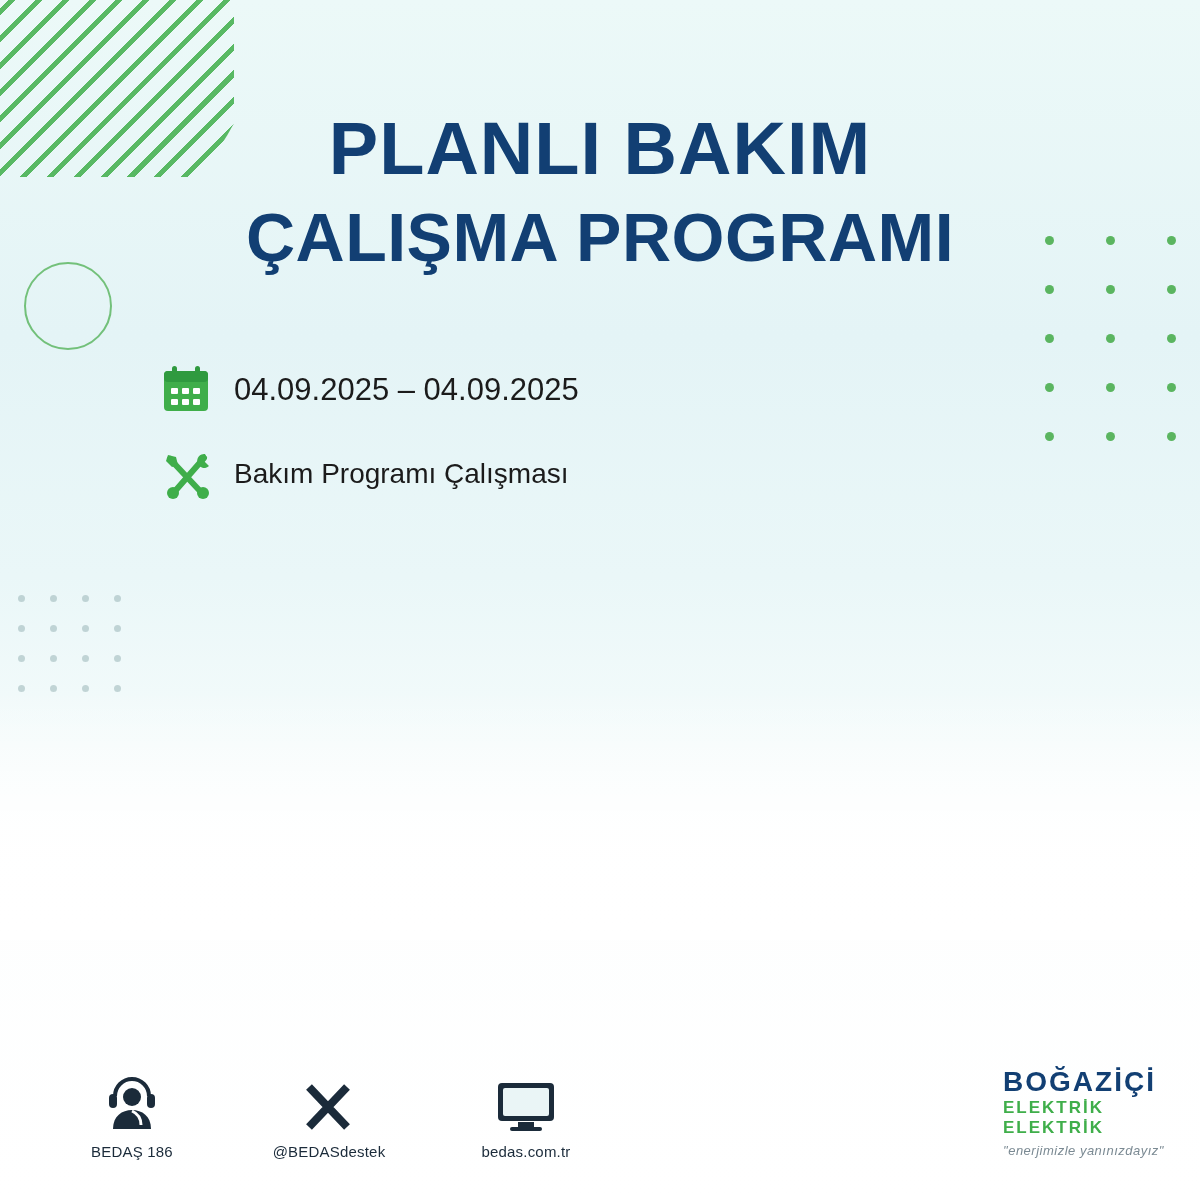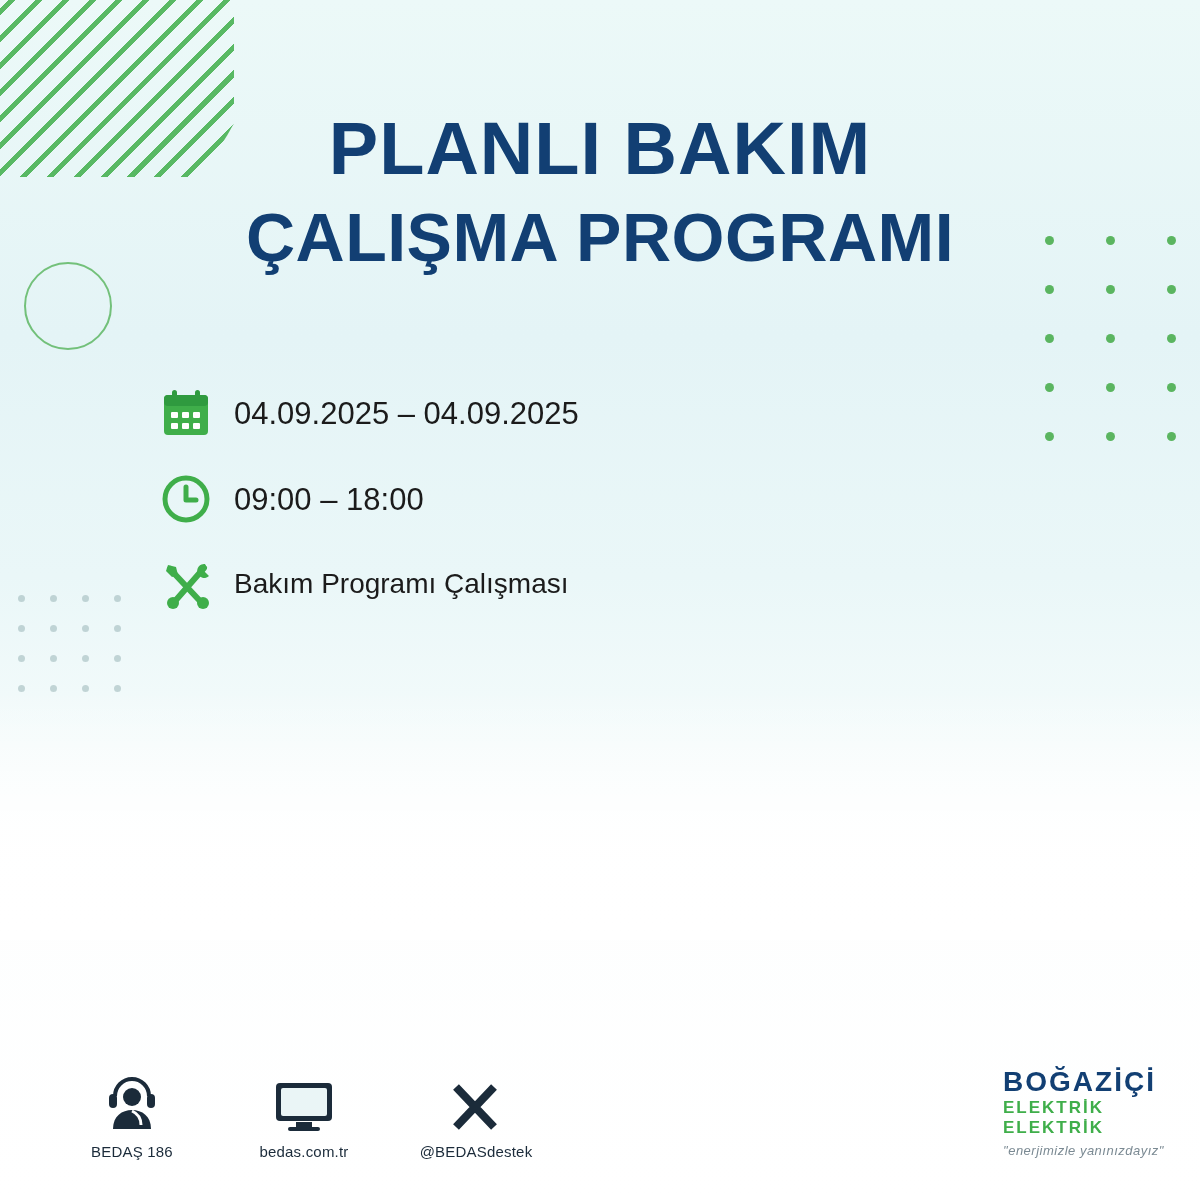--- a/index.html
+++ b/index.html
@@ -90,21 +90,21 @@
     font-size: 68px;
     letter-spacing: 0.5px;
     line-height: 1.1;
     margin-top: 14px;
     white-space: nowrap;
   }
 
   
   .info {
     position: absolute;
-    left: 160px; top: 387px;
+    left: 160px; top: 363px;
     width: 1010px;
   }
   .row {
     display: flex;
     align-items: flex-start;
     margin-bottom: 34px;
   }
   .row .ico {
     flex: 0 0 74px;
     height: 52px;
@@ -124,21 +124,21 @@
   
   .footer {
     position: absolute;
     left: 0; bottom: 34px; width: 100%;
     height: 140px;
   }
   .contacts {
     position: absolute; left: 62px; bottom: 6px;
     display: flex;
     align-items: flex-end;
-    gap: 32px;
+    gap: 57px;
   }
   .contact {
     width: 140px;
     text-align: center;
     color: #1b2b3a;
   }
   .contact .ci { height: 62px; display: flex; align-items: flex-end; justify-content: center; }
   .contact .cl { font-size: 15px; margin-top: 8px; letter-spacing: .2px; }
 
   .brand {
@@ -229,29 +229,20 @@
             <rect x="33" y="25" width="7" height="6" rx="1"></rect>
             <rect x="11" y="36" width="7" height="6" rx="1"></rect>
             <rect x="22" y="36" width="7" height="6" rx="1"></rect>
             <rect x="33" y="36" width="7" height="6" rx="1"></rect>
           </g>
         </svg>
       </div>
       <div class="txt">04.09.2025 – 04.09.2025</div>
     </div>
 
-    <div class="row">
-      <div class="ico">
-        <svg width="52" height="52" viewBox="0 0 52 52" aria-hidden="true">
-          <circle cx="26" cy="26" r="21" fill="none" stroke="#3fae4a" stroke-width="5"></circle>
-          <path d="M26 14 V27 H36" fill="none" stroke="#3fae4a" stroke-width="5" stroke-linecap="round" stroke-linejoin="round"></path>
-        </svg>
-      </div>
-      <div class="txt">09:00 – 18:00</div>
-    </div>
 
     <div class="row">
       <div class="ico">
         <svg width="54" height="52" viewBox="0 0 54 52" aria-hidden="true">
           <g stroke="#3fae4a" stroke-width="6" stroke-linecap="round" fill="none">
             <path d="M10 10 L40 42"></path>
             <path d="M44 9 L16 41"></path>
           </g>
           <path d="M8 6 l8 2 2 8 -6 2 -6 -6z" fill="#3fae4a"></path>
           <circle cx="43" cy="44" r="6" fill="#3fae4a"></circle>
@@ -278,39 +269,39 @@
             <rect x="6" y="17" width="8" height="14" rx="4" fill="#1b2b3a"></rect>
             <rect x="44" y="17" width="8" height="14" rx="4" fill="#1b2b3a"></rect>
             <path d="M29 34 q9 4 9 14" fill="none" stroke="#ffffff" stroke-width="3"></path>
           </svg>
         </div>
         <div class="cl">BEDAŞ 186</div>
       </div>
 
       <div class="contact">
         <div class="ci">
+          <svg width="56" height="56" viewBox="0 0 56 56" aria-hidden="true">
+            <path d="M8 8 L46 48 M46 8 L8 48" stroke="#1b2b3a" stroke-width="8" stroke-linecap="butt"></path>
+          </svg>
+        </div>
+        <div class="cl">@BEDASdestek</div>
+      </div>
+
+      <div class="contact">
+        <div class="ci">
           <svg width="64" height="58" viewBox="0 0 64 58" aria-hidden="true">
             <rect x="4" y="6" width="56" height="38" rx="4" fill="#1b2b3a"></rect>
             <rect x="9" y="11" width="46" height="28" rx="2" fill="#eaf5f6"></rect>
             <rect x="24" y="45" width="16" height="5" fill="#1b2b3a"></rect>
             <rect x="16" y="50" width="32" height="4" rx="2" fill="#1b2b3a"></rect>
           </svg>
         </div>
         <div class="cl">bedas.com.tr</div>
       </div>
 
-      <div class="contact">
-        <div class="ci">
-          <svg width="56" height="56" viewBox="0 0 56 56" aria-hidden="true">
-            <path d="M8 8 L46 48 M46 8 L8 48" stroke="#1b2b3a" stroke-width="8" stroke-linecap="butt"></path>
-          </svg>
-        </div>
-        <div class="cl">@BEDASdestek</div>
-      </div>
-
     </div>
 
     <div class="brand">
       <div class="b1">BOĞAZİÇİ</div>
       <div class="b2">ELEKTRİK</div>
       <div class="b3">ELEKTRİK</div>
       <div class="slogan">"enerjimizle yanınızdayız"</div>
     </div>
 
   </div>

